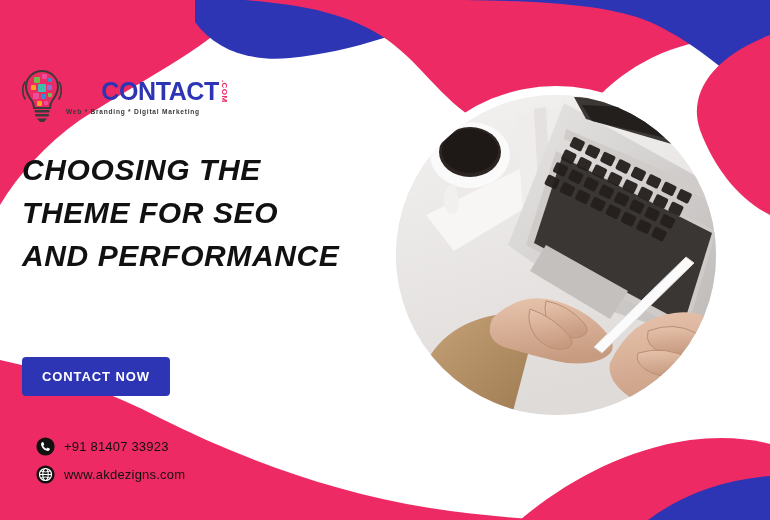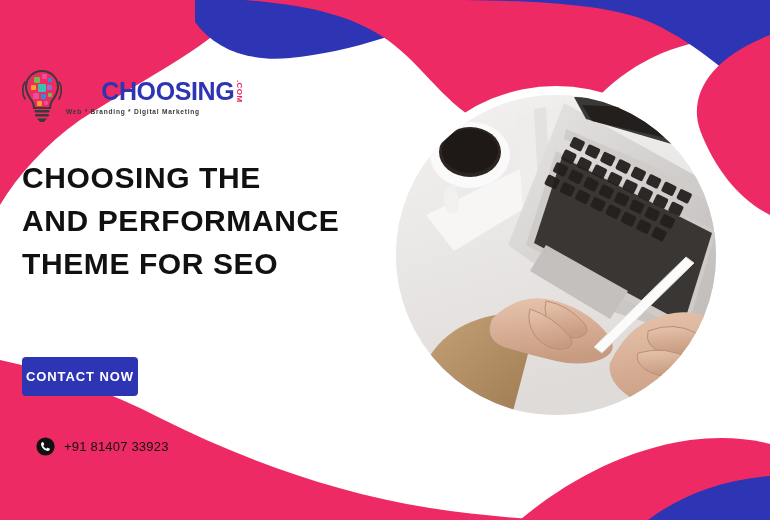--- a/index.html
+++ b/index.html
@@ -81,23 +81,24 @@
     color:#3a3a3a;
     letter-spacing:0.75px;
     margin-top:4px;
     white-space:nowrap;
     font-family:"Liberation Sans", sans-serif;
   }
 
   
   .headline {
     position:absolute;
-    left:22px; top:156px;
+    left:22px; top:148px;
     z-index:5;
     width:360px;
+    font-style:italic;
   }
   .headline-line {
     font-size:30px;
     font-weight:bold;
     color:#111111;
     line-height:43px;
     letter-spacing:0.6px;
     text-transform:uppercase;
     white-space:nowrap;
     font-family:"Liberation Sans", sans-serif;
@@ -105,21 +106,21 @@
 
   
   .cta-button {
     position:absolute;
     left:22px; top:357px;
     z-index:6;
     background:#2E35B5;
     color:#ffffff;
     border:none;
     border-radius:4px;
-    padding:12px 4px;
+    padding:12px 20px;
     font-size:13px;
     font-weight:bold;
     letter-spacing:0.9px;
     cursor:pointer;
     font-family:"Liberation Sans", sans-serif;
   }
 
   
   .contact-block {
     position:absolute;
@@ -296,42 +297,53 @@
       <rect x="26" y="25" width="4" height="4" rx="1" fill="#6FBE4A"></rect>
       <rect x="15" y="33" width="5" height="5" rx="1" fill="#F5A623"></rect>
       <rect x="22" y="33" width="4" height="4" rx="1" fill="#EC4E9C"></rect>
 
       <path d="M3,14 C0,18 0,26 3,31" fill="none" stroke="#3a3a3a" stroke-width="1.6" stroke-linecap="round"></path>
       <path d="M37,14 C40,18 40,26 37,31" fill="none" stroke="#3a3a3a" stroke-width="1.6" stroke-linecap="round"></path>
     </svg>
     <div class="logo-text-wrap">
       <div class="logo-word">
         <span class="logo-ak">AK</span>
-        <span class="logo-dezigns">CHOOSING</span>
+        <span class="logo-dezigns">CONTACT</span>
         <span class="logo-com">.COM</span>
       </div>
       <div class="logo-tagline">Web  *  Branding  *  Digital Marketing</div>
     </div>
   </div>
 
   <div class="headline">
     <div class="headline-line">CHOOSING THE</div>
+    <div class="headline-line">THEME FOR SEO</div>
     <div class="headline-line">AND PERFORMANCE</div>
-    <div class="headline-line">THEME FOR SEO</div>
   </div>
 
   <button class="cta-button">CONTACT NOW</button>
 
   <div class="contact-block">
     <div class="contact-row">
       <svg class="contact-icon" viewBox="0 0 24 24">
         <circle cx="12" cy="12" r="11.5" fill="#111111"></circle>
         <path d="M8.4,6.4 C7.4,6.6 6.4,7.6 6.4,8.8 C6.4,13 11,17.6 15.2,17.6
                  C16.4,17.6 17.4,16.6 17.6,15.6 C17.7,15.1 17.4,14.8 17,14.6
                  L14.9,13.7 C14.5,13.5 14.1,13.6 13.9,13.9 L13.1,14.9
                  C11.6,14.2 9.8,12.4 9.1,10.9 L10.1,10.1 C10.4,9.9 10.5,9.5 10.3,9.1
                  L9.4,7 C9.2,6.6 8.9,6.3 8.4,6.4 Z" fill="#ffffff"></path>
       </svg>
       <span class="contact-text">+91 81407 33923</span>
     </div>
+    <div class="contact-row">
+      <svg class="contact-icon" viewBox="0 0 24 24">
+        <circle cx="12" cy="12" r="11.5" fill="#111111"></circle>
+        <circle cx="12" cy="12" r="7.6" fill="none" stroke="#ffffff" stroke-width="1.5"></circle>
+        <ellipse cx="12" cy="12" rx="3.4" ry="7.6" fill="none" stroke="#ffffff" stroke-width="1.4"></ellipse>
+        <line x1="4.4" y1="12" x2="19.6" y2="12" stroke="#ffffff" stroke-width="1.4"></line>
+        <path d="M6,7.6 Q12,10 18,7.6" fill="none" stroke="#ffffff" stroke-width="1.2"></path>
+        <path d="M6,16.4 Q12,14 18,16.4" fill="none" stroke="#ffffff" stroke-width="1.2"></path>
+      </svg>
+      <span class="contact-text">www.akdezigns.com</span>
+    </div>
   </div>
 
 </div>
 
 </body></html>

